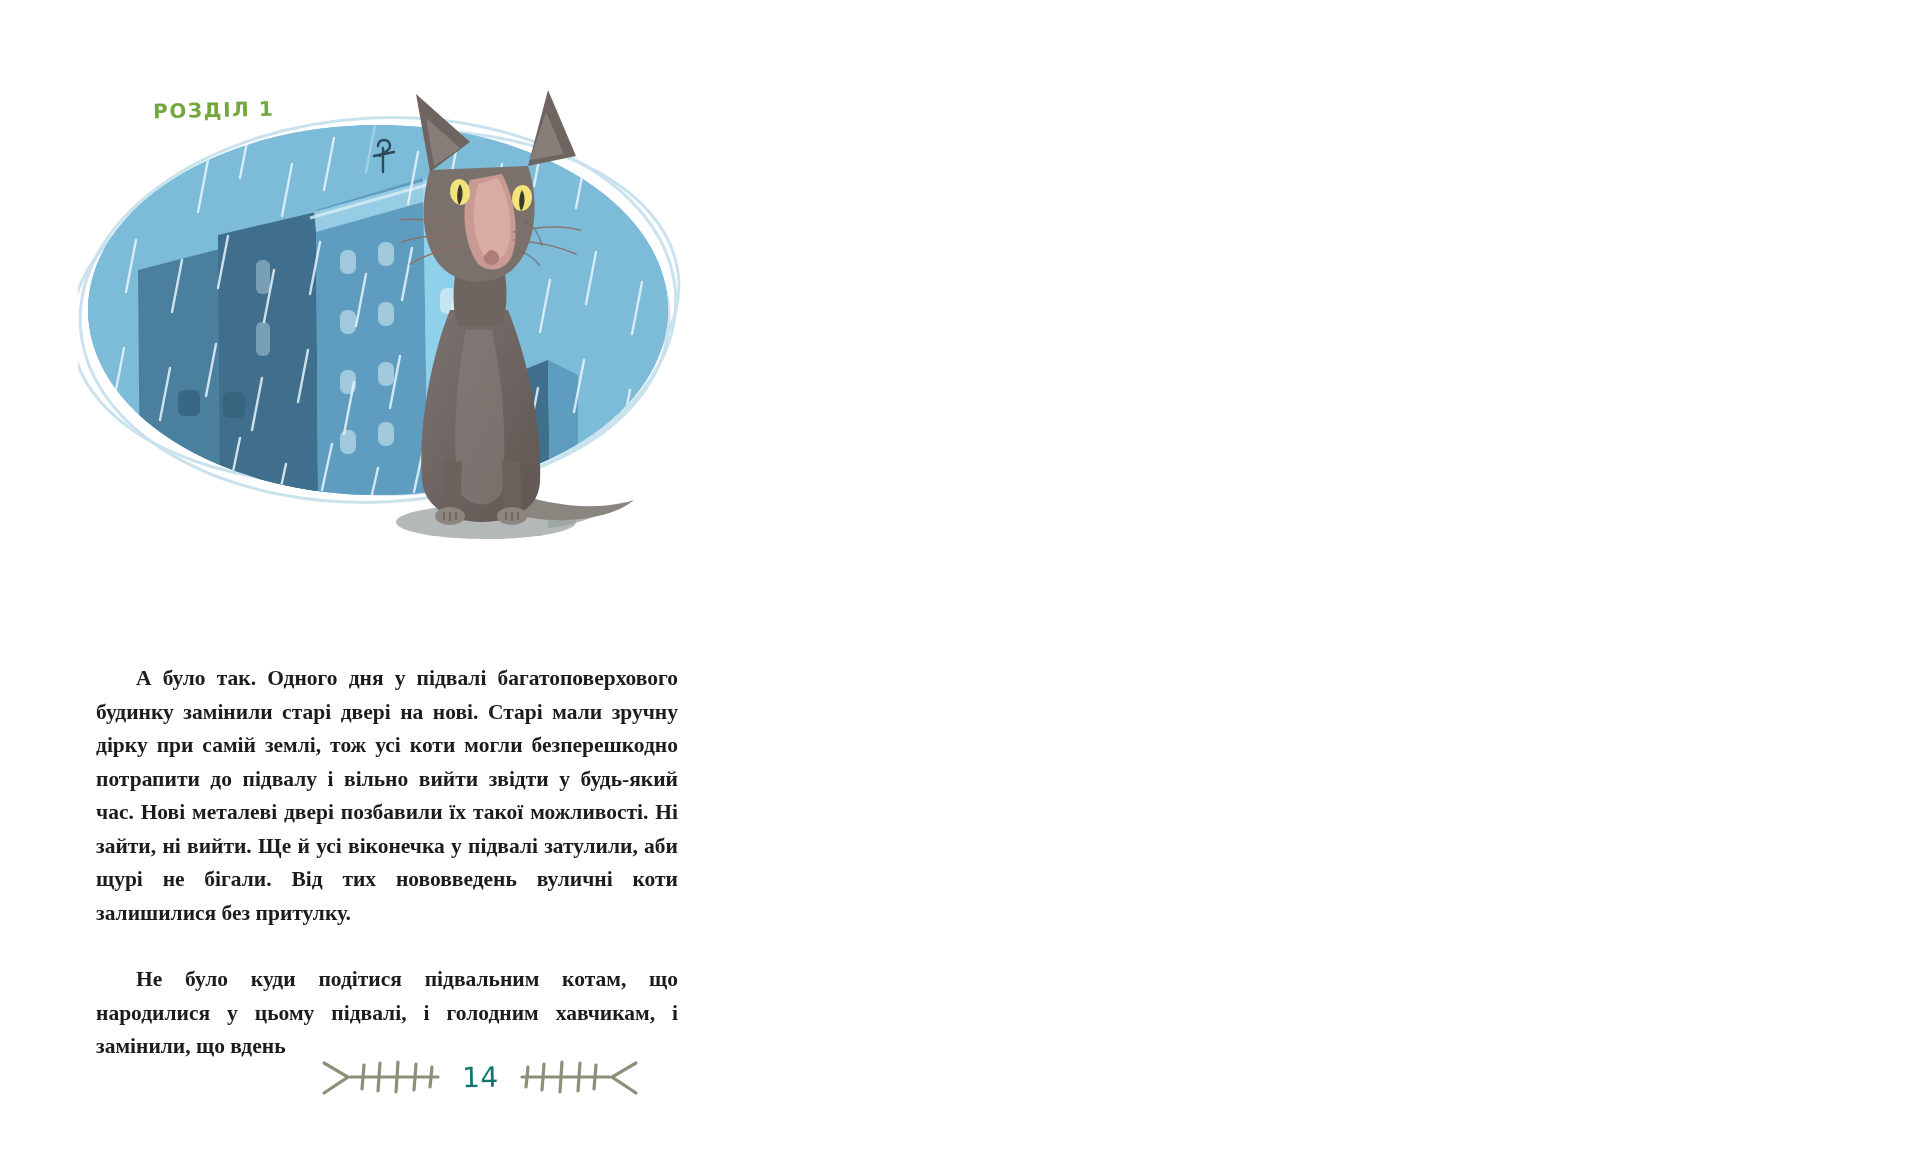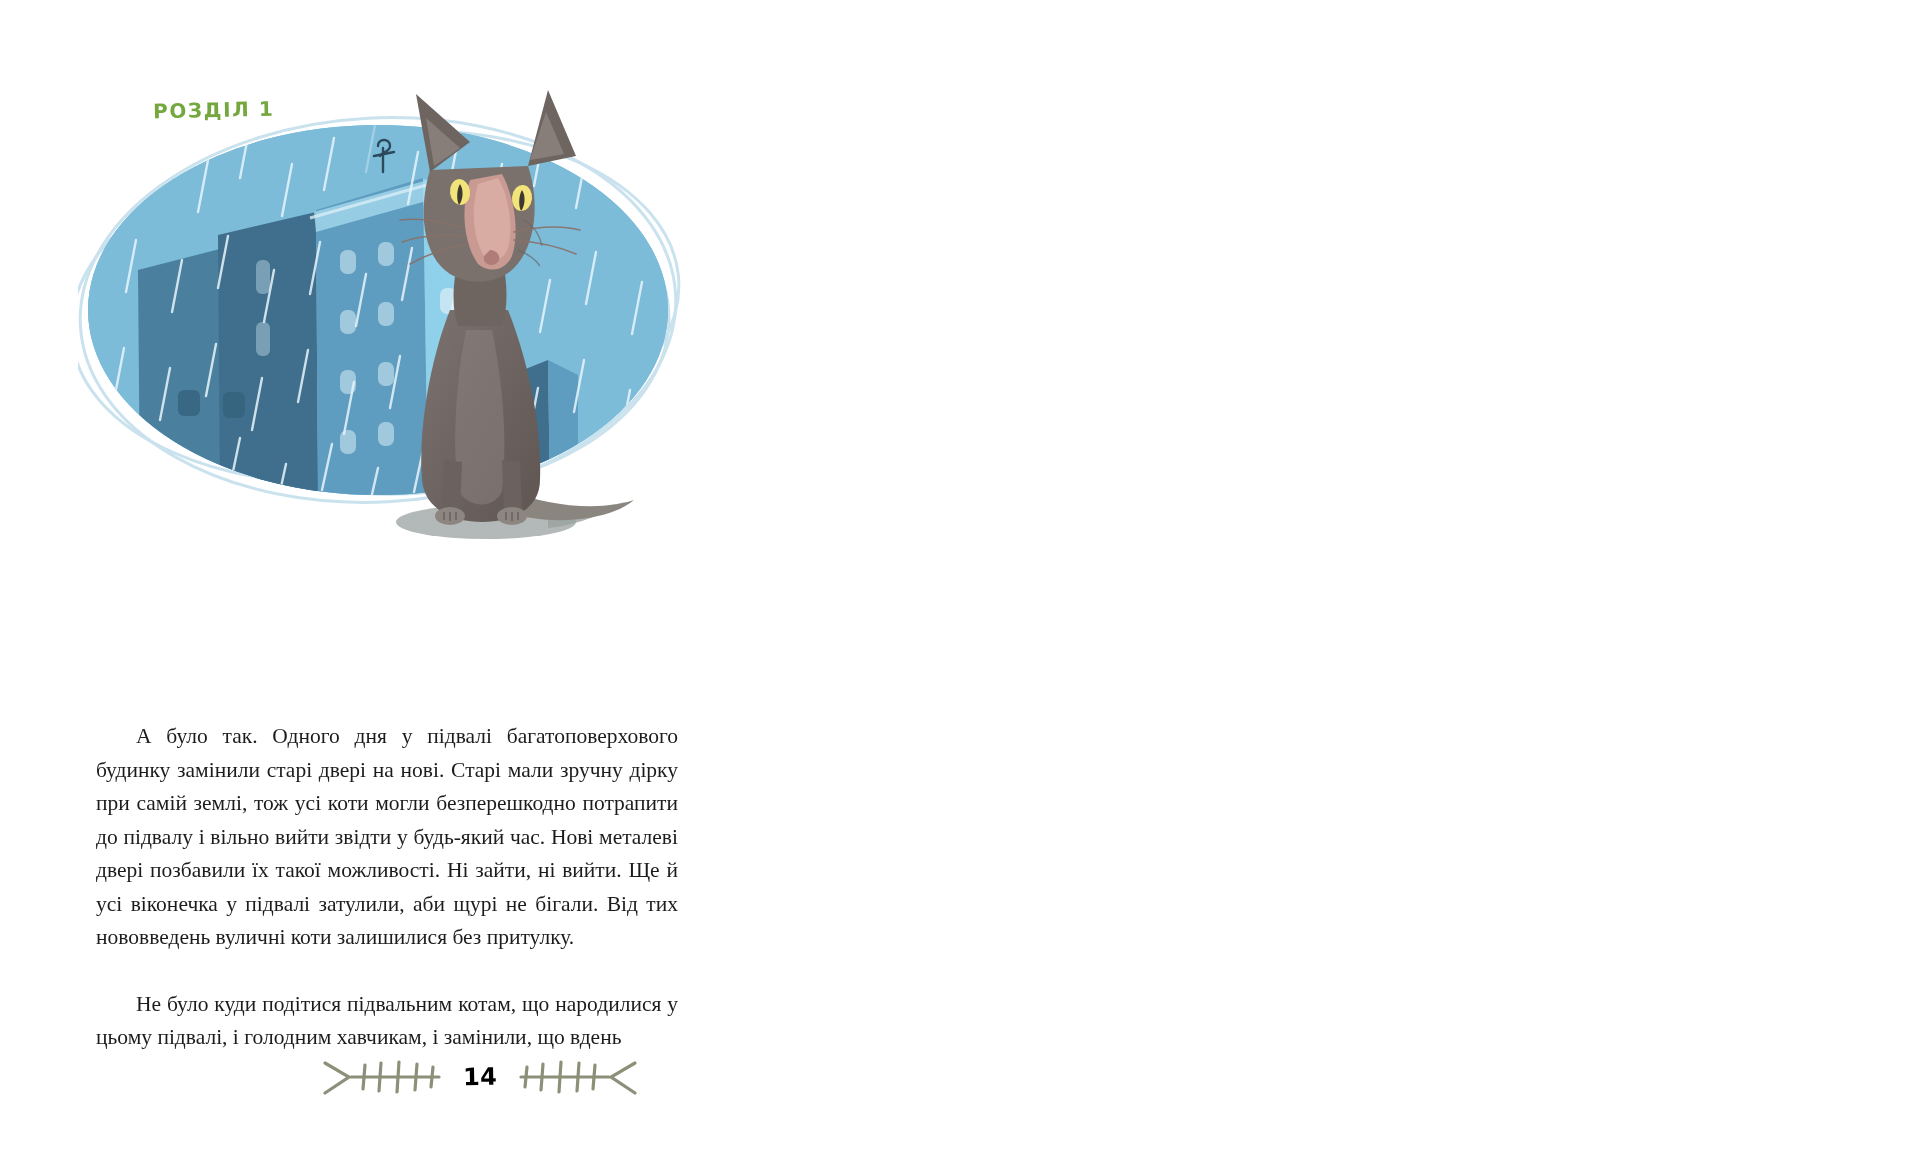--- a/index.html
+++ b/index.html
@@ -40,32 +40,32 @@
     line-height:33.5px;
     color:#1c1c1c;
     text-align:justify;
     text-justify:inter-word;
     hyphens:manual;
   }
   .col p{margin:0;}
   .col p.indent{text-indent:40px;}
   .gap{height:33px;}
 
-  .left-text{left:96px;top:720px;width:582px;}
+  .left-text{left:96px;top:662px;width:582px;font-weight:bold;}
 
   
   .folio{
     position:absolute;bottom:64px;
     display:flex;align-items:center;gap:14px;
     height:56px;
   }
   .folio-left{left:0;width:960px;justify-content:center;}
   .folio-num{
     font-family:"DejaVu Sans","Liberation Sans",sans-serif;
-    font-weight:700;font-size:24px;color:#000000;
+    font-weight:400;font-size:28px;color:#0f766e;
     letter-spacing:.5px;
     transform:rotate(-1deg);
   }
   .bone{display:block;}
 </style>
 </head>
 <body>
 
 <div class="spread">
 

